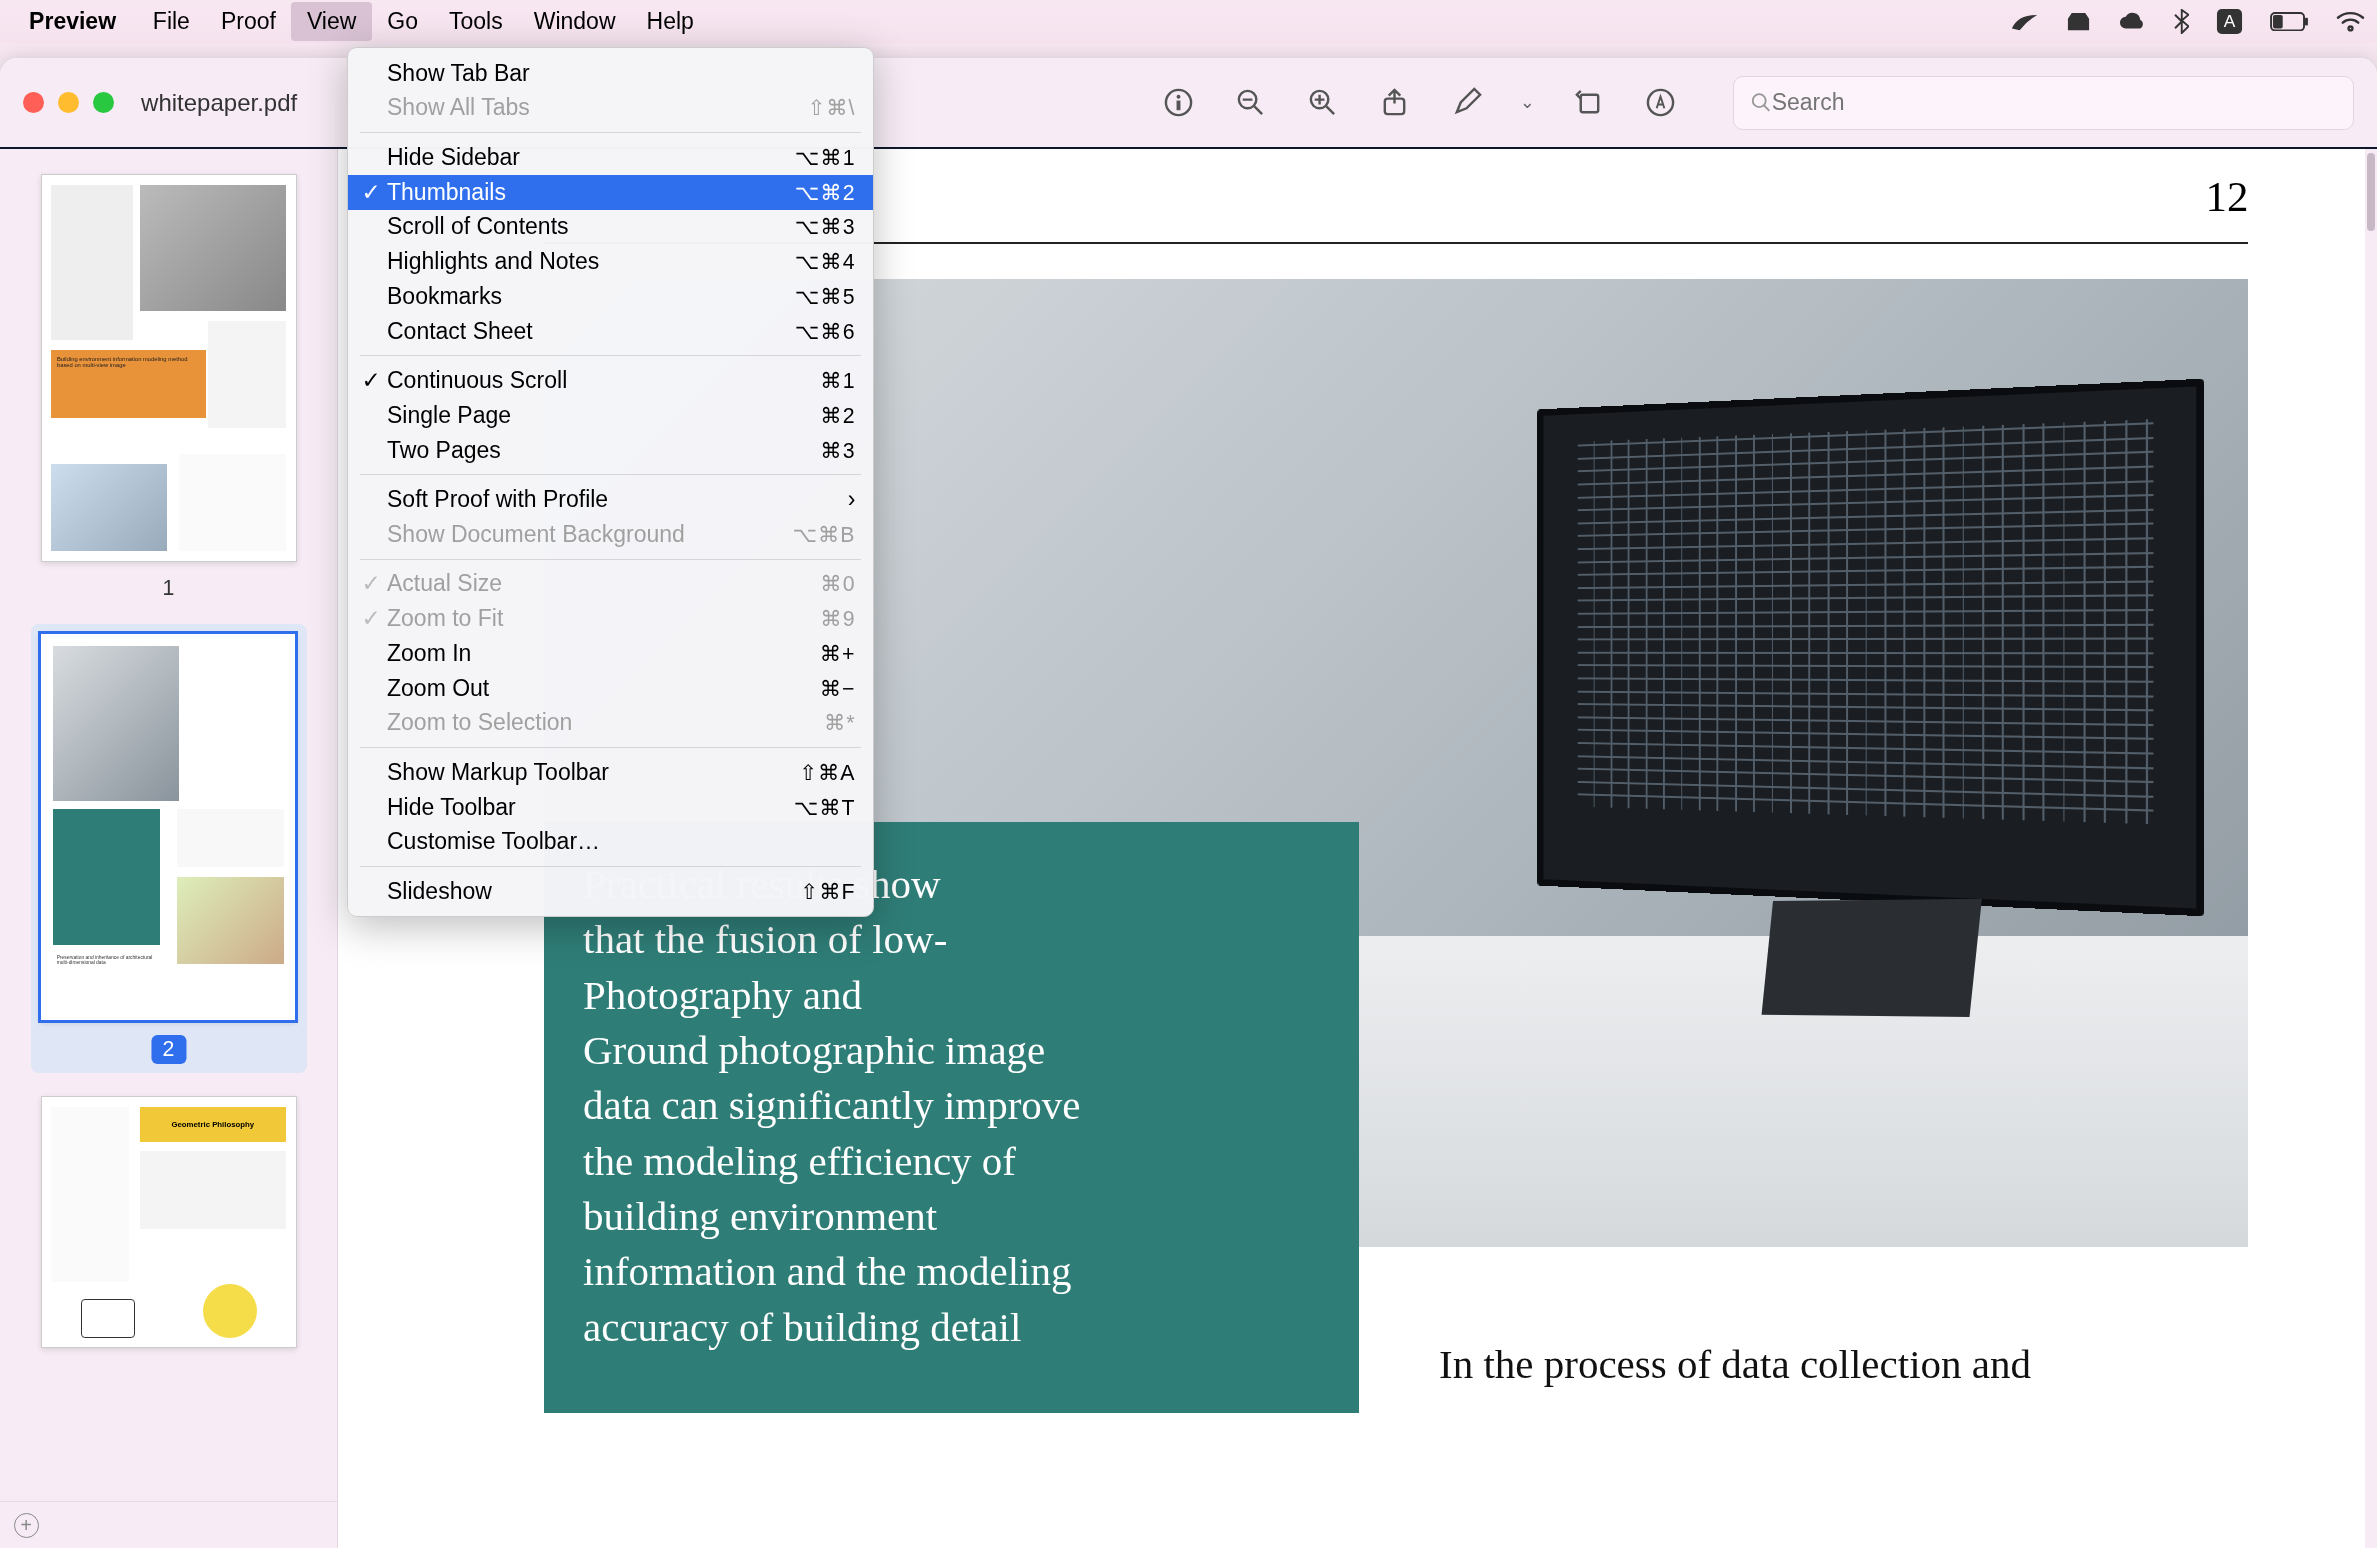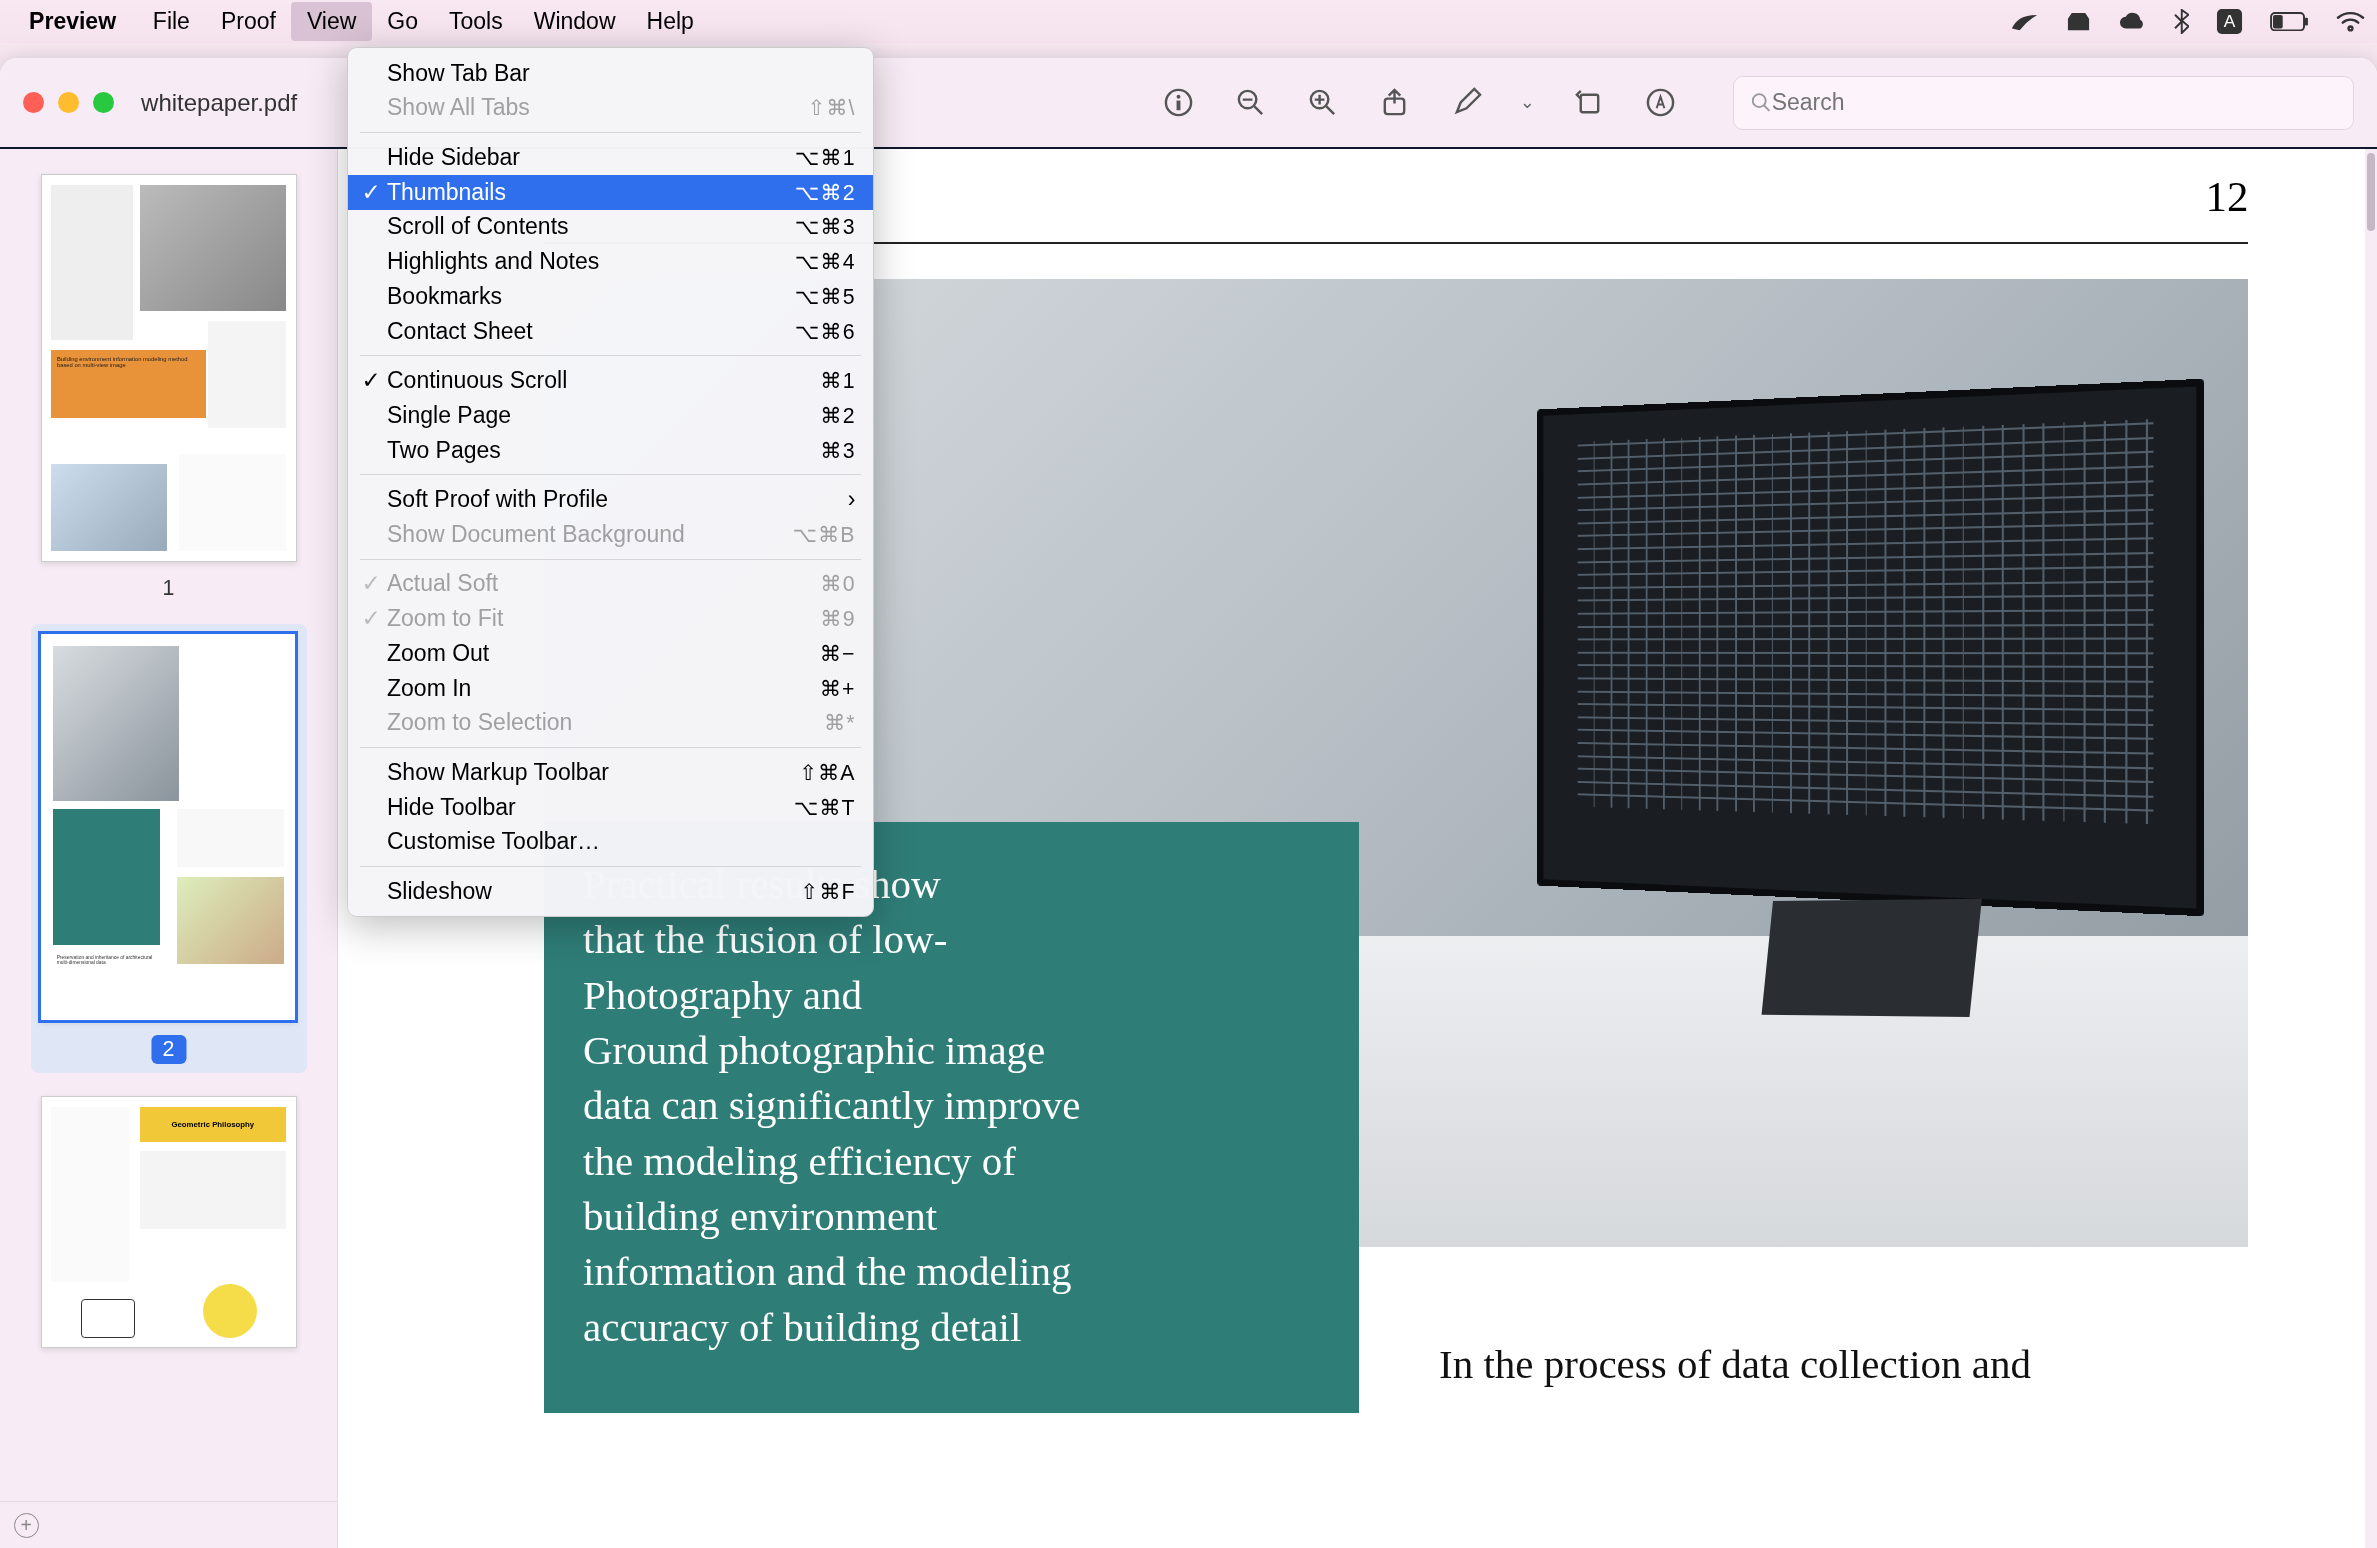--- a/index.html
+++ b/index.html
@@ -196,35 +196,35 @@
       <span>Soft Proof with Profile</span>
       <span class="arrow">›</span>
     </div>
     <div class="dropdown-item disabled">
       <span>Show Document Background</span>
       <span class="shortcut">⌥⌘B</span>
     </div>
     <div class="dropdown-sep"></div>
     <div class="dropdown-item disabled">
       <span class="check" style="color: rgb(187, 187, 187);">✓</span>
-      <span>Actual Soft</span>
+      <span>Actual Size</span>
       <span class="shortcut">⌘0</span>
     </div>
     <div class="dropdown-item disabled">
       <span class="check" style="color: rgb(187, 187, 187);">✓</span>
       <span>Zoom to Fit</span>
       <span class="shortcut">⌘9</span>
     </div>
     <div class="dropdown-item">
+      <span>Zoom In</span>
+      <span class="shortcut">⌘+</span>
+    </div>
+    <div class="dropdown-item">
       <span>Zoom Out</span>
       <span class="shortcut">⌘−</span>
-    </div>
-    <div class="dropdown-item">
-      <span>Zoom In</span>
-      <span class="shortcut">⌘+</span>
     </div>
     <div class="dropdown-item disabled">
       <span>Zoom to Selection</span>
       <span class="shortcut">⌘*</span>
     </div>
     <div class="dropdown-sep"></div>
     <div class="dropdown-item">
       <span>Show Markup Toolbar</span>
       <span class="shortcut">⇧⌘A</span>
     </div>

